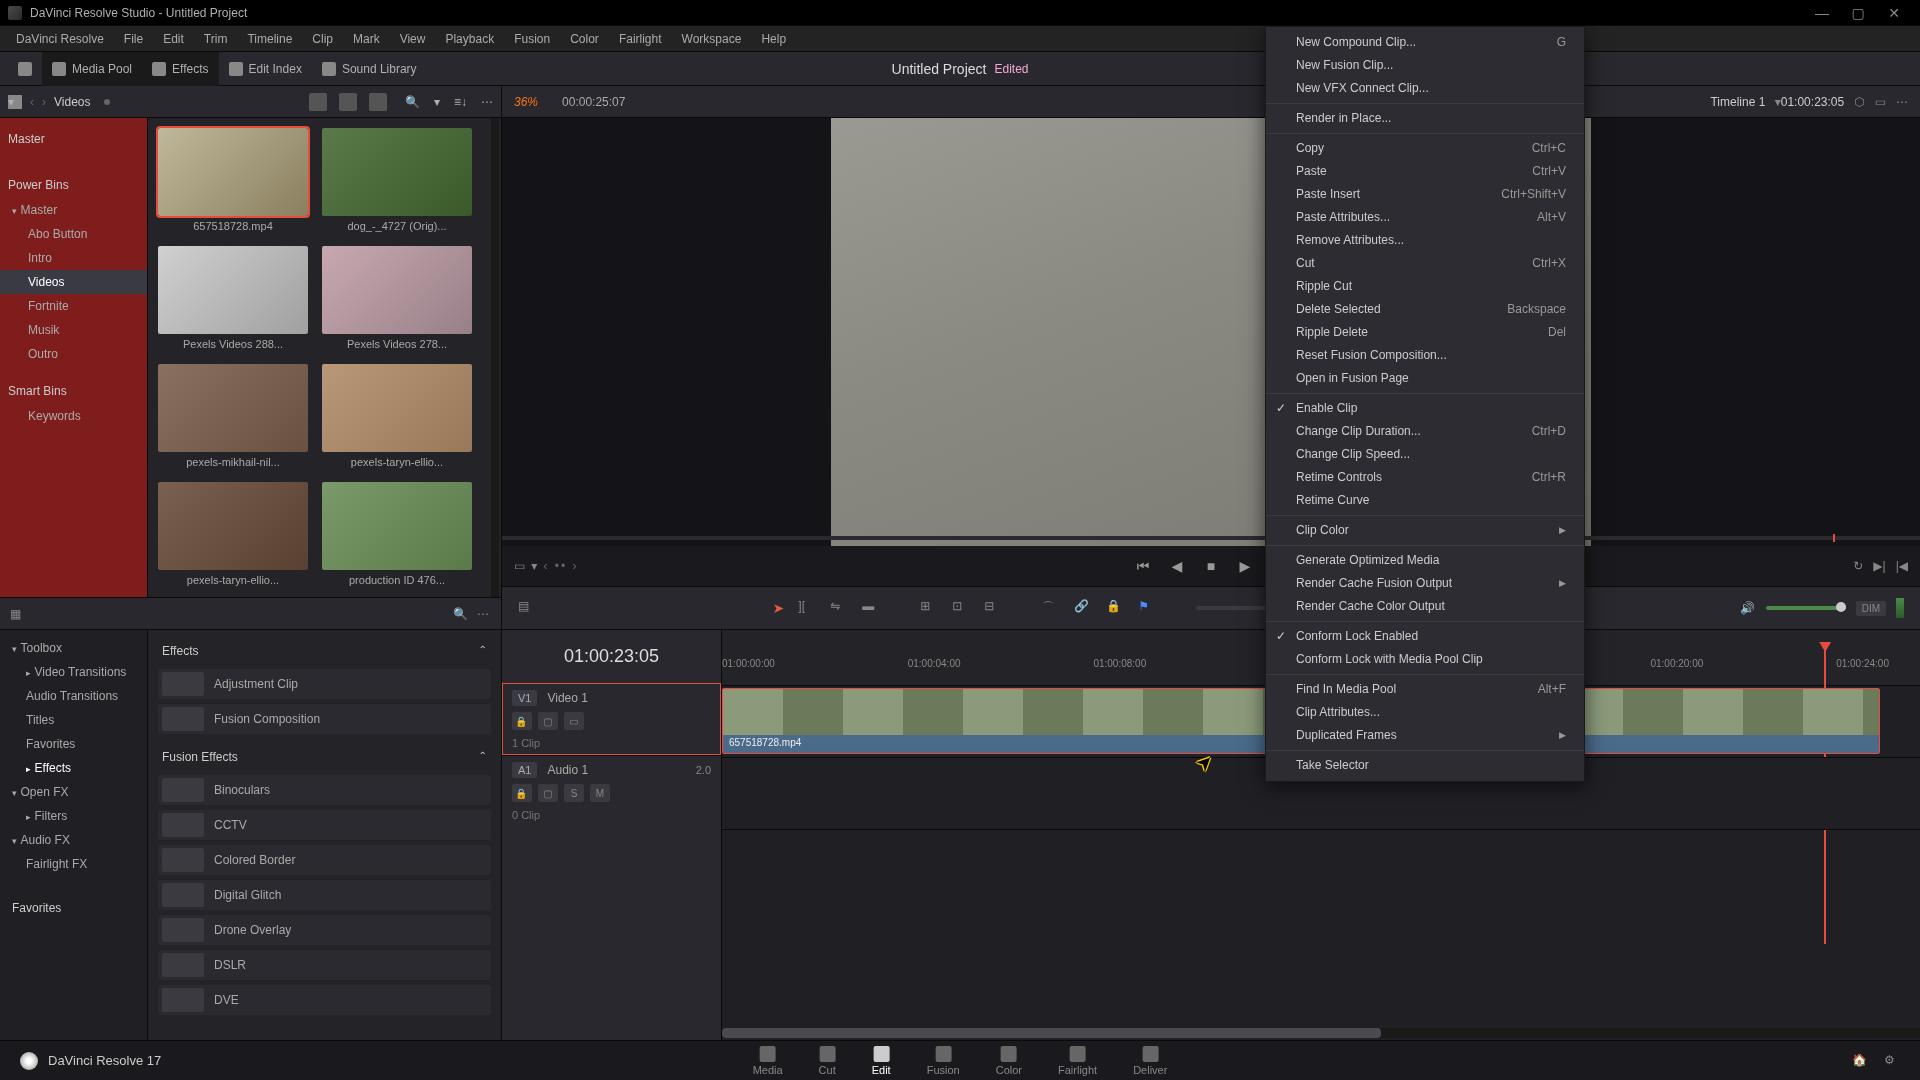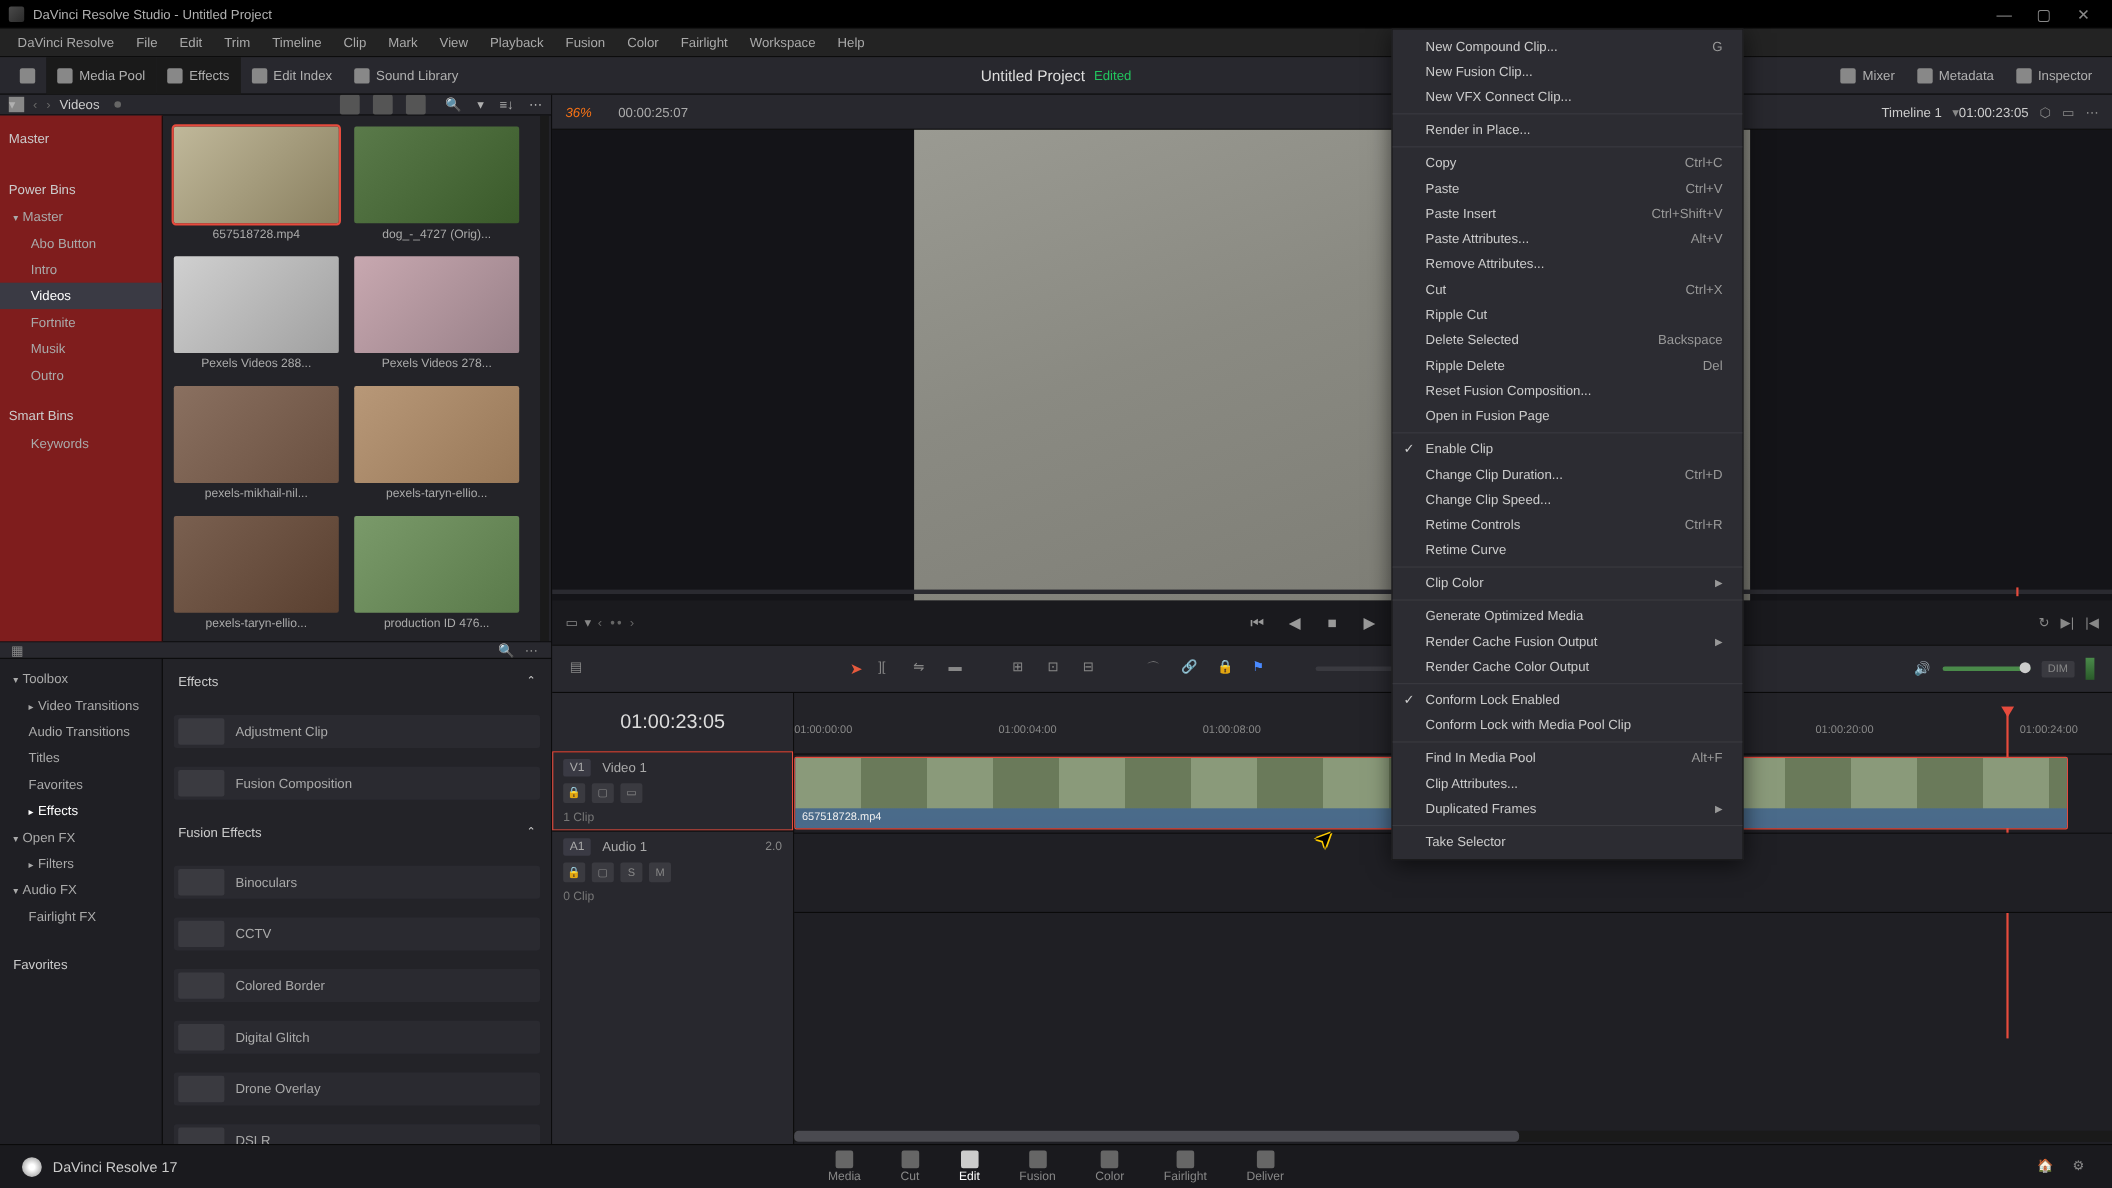--- a/index.html
+++ b/index.html
@@ -15,21 +15,21 @@
 .menubar { height: 26px; background: #232323; display: flex; align-items: center; padding: 0 6px; border-bottom: 1px solid #0a0a0a; }
 .menubar .mitem { padding: 0 10px; font-size: 12px; color: #aaa; line-height: 26px; }
 
 
 .toolbar { height: 34px; background: #28282e; display: flex; align-items: center; padding: 0 8px; border-bottom: 1px solid #0a0a0a; position: relative; }
 .toolbar .tbtn { display: flex; align-items: center; padding: 0 10px; height: 34px; font-size: 12px; color: #b0b0b0; gap: 6px; }
 .toolbar .tbtn.active { background: #1a1a1a; }
 .toolbar .ticon { width: 14px; height: 14px; background: #888; border-radius: 2px; }
 .toolbar .center { position: absolute; left: 50%; transform: translateX(-50%); display: flex; align-items: center; gap: 8px; }
 .toolbar .center .ptitle { font-size: 14px; color: #ddd; font-weight: 500; }
-.toolbar .center .status { font-size: 12px; color: #22c55e; }
+.toolbar .center .status { font-size: 12px; color: #f9a8d4; }
 .toolbar .right { margin-left: auto; display: flex; }
 
 
 .main { display: flex; height: calc(1080px - 26px - 26px - 34px - 40px); }
 
 
 .leftpanel { width: 502px; display: flex; flex-direction: column; background: #232328; border-right: 1px solid #0a0a0a; }
 
 
 .mpheader { height: 32px; background: #28282e; display: flex; align-items: center; padding: 0 8px; border-bottom: 1px solid #0a0a0a; gap: 8px; }
@@ -74,21 +74,21 @@
 .fxtree .fxitem { padding: 5px 12px; font-size: 12px; color: #aaa; }
 .fxtree .fxitem.header { color: #ccc; }
 .fxtree .fxitem.sub { padding-left: 26px; }
 .fxtree .fxitem.selected { color: #fff; }
 .fxtree .fxitem.expand::before { content: '▸'; margin-right: 4px; font-size: 9px; }
 .fxtree .fxitem.expanded::before { content: '▾'; margin-right: 4px; font-size: 9px; }
 
 .fxlist { flex: 1; padding: 8px 10px; }
 .fxlist .fxheader { font-size: 12px; color: #ccc; padding: 6px 4px; display: flex; justify-content: space-between; }
 .fxlist .fxheader .chev { font-size: 10px; }
-.fxlist .fxentry { display: flex; align-items: center; gap: 10px; padding: 3px 4px; margin: 17px 0; background: #2a2a30; border-radius: 3px; }
+.fxlist .fxentry { display: flex; align-items: center; gap: 10px; padding: 3px 4px; margin: 5px 0; background: #2a2a30; border-radius: 3px; }
 .fxlist .fxthumb { width: 42px; height: 24px; background: #3a3a40; border-radius: 2px; }
 .fxlist .fxname { font-size: 12px; color: #aaa; }
 
 
 .centerpanel { flex: 1; display: flex; flex-direction: column; background: #1a1a1e; }
 .viewerheader { height: 32px; display: flex; align-items: center; padding: 0 12px; border-bottom: 1px solid #0a0a0a; background: #28282e; }
 .viewerheader .vh-left { display: flex; gap: 12px; align-items: center; }
 .viewerheader .zoom { color: #f97316; font-style: italic; }
 .viewerheader .tc { color: #aaa; margin-left: 12px; }
 .viewerheader .vh-center { flex: 1; text-align: right; }
@@ -211,34 +211,20 @@
       <span class="ticon"></span>
       <span>Edit Index</span>
     </div>
   <div class="tbtn">
       <span class="ticon"></span>
       <span>Sound Library</span>
     </div>
   <div class="center">
     <span class="ptitle">Untitled Project</span>
     <span class="status">Edited</span>
-  </div>
-  <div class="right">
-    <div class="tbtn">
-        <span class="ticon"></span>
-        <span>Mixer</span>
-      </div>
-    <div class="tbtn">
-        <span class="ticon"></span>
-        <span>Metadata</span>
-      </div>
-    <div class="tbtn">
-        <span class="ticon"></span>
-        <span>Inspector</span>
-      </div>
   </div>
 </div>
 
 <div class="main">
 
   <div class="leftpanel">
 
     <div class="mpheader">
       <span class="icon">▾</span>
       <span class="nav">‹</span>

